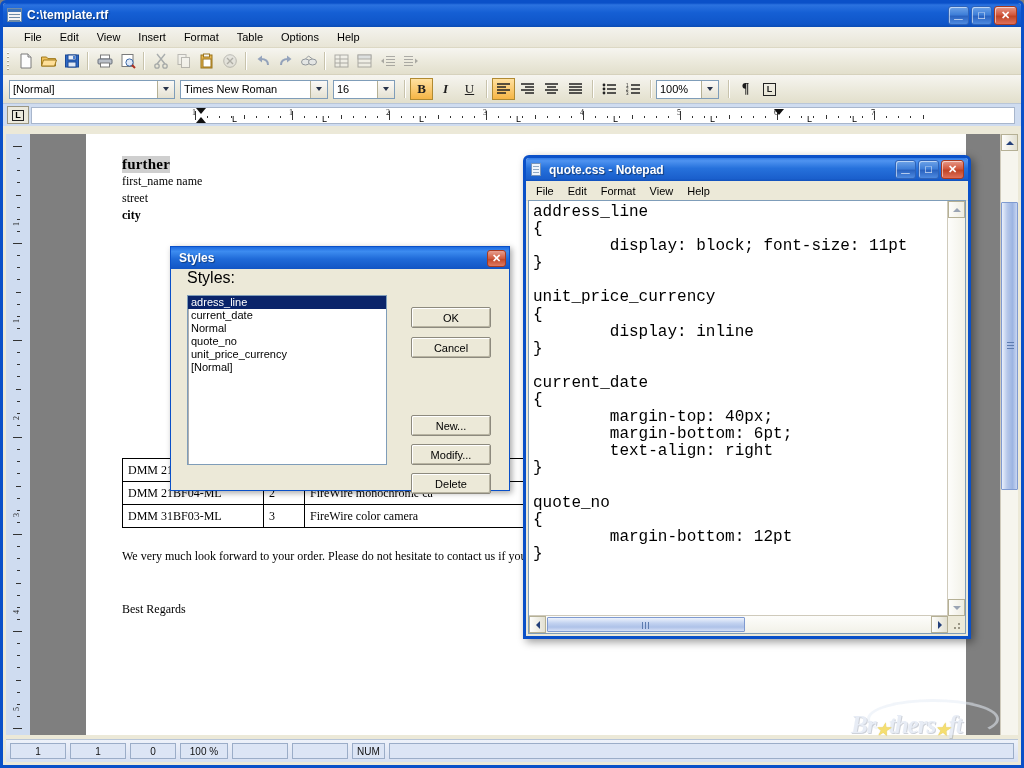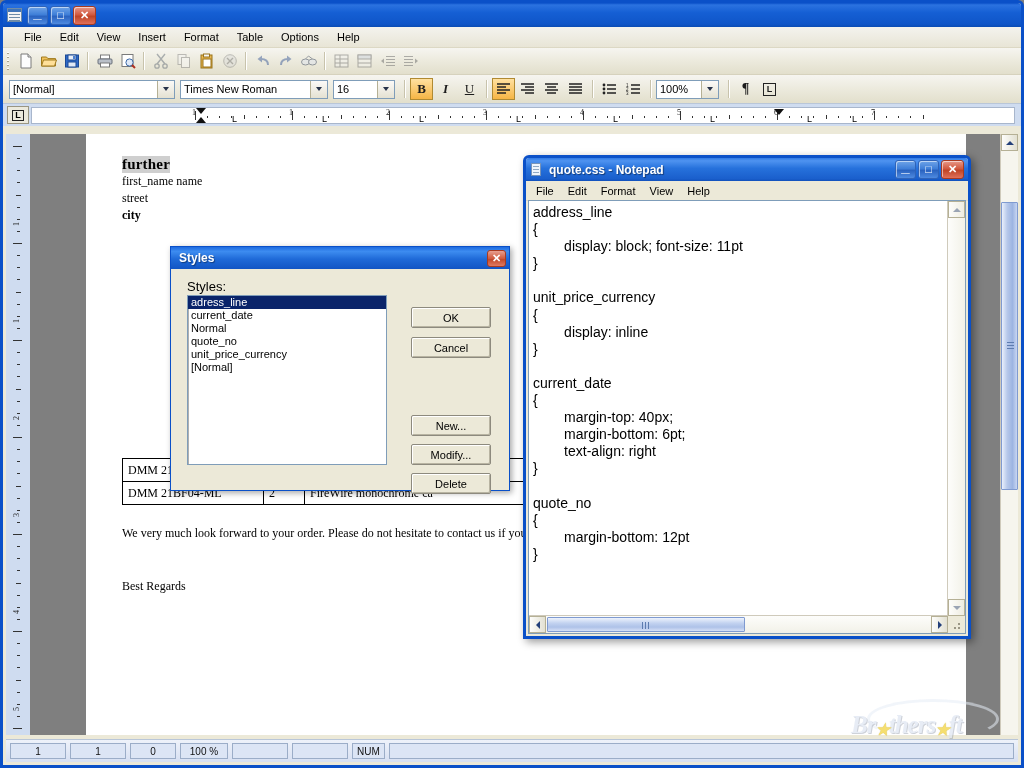--- a/index.html
+++ b/index.html
@@ -162,21 +162,21 @@
     box-shadow:2px 2px 6px rgba(0,0,0,.35);}
   .dlg-title{height:22px;
     background:linear-gradient(to bottom,#1d6ae0 0%,#3d8cf0 20%,#1f6ad8 55%,#1255c4 100%);
     display:flex;align-items:center;padding:0 3px 0 8px;}
   .dlg-title .t{flex:1 1 auto;color:#fff;font-weight:bold;font-size:12px;
     text-shadow:1px 1px 1px rgba(0,0,0,.4);}
   .dlg-x{width:19px;height:17px;border-radius:3px;border:1px solid #a83a20;box-sizing:border-box;
     background:linear-gradient(to bottom,#e8a090,#d05a3e 50%,#c0482a 55%,#e07a62);
     color:#fff;font-size:11px;font-weight:bold;text-align:center;line-height:15px;cursor:default;}
   .dlg-body{position:relative;height:223px;}
-  .lbl-styles{position:absolute;left:16px;top:10px;font-size:13px;color:#000;}
+  .lbl-styles{position:absolute;left:16px;top:0;font-size:16px;color:#000;}
   .listbox{position:absolute;left:16px;top:26px;width:200px;height:170px;background:#fff;
     border:1px solid #7f9db9;box-sizing:border-box;overflow:hidden;
     box-shadow:inset 1px 1px 0 #b0b0b0;}
   .lb-item{height:13px;line-height:13px;font-size:11px;padding-left:3px;color:#000;white-space:nowrap;cursor:default;}
   .lb-item.sel{background:#0a246a;color:#fff;}
   .dbtn{position:absolute;width:80px;height:21px;box-sizing:border-box;
     background:#ece9d8;border:1px solid #8d8a7e;border-radius:2px;
     box-shadow:inset 1px 1px 0 #fff,inset -1px -1px 0 #b8b4a2;
     font-size:11px;display:flex;align-items:center;justify-content:center;cursor:default;color:#000;}
 
@@ -193,21 +193,21 @@
   .np-icon:after{content:"";position:absolute;left:3px;top:3px;width:6px;height:1px;background:#8fa8c4;
     box-shadow:0 3px 0 #8fa8c4,0 6px 0 #8fa8c4;}
   .np-title .t{flex:1 1 auto;color:#fff;font-weight:bold;font-size:12px;
     text-shadow:1px 1px 1px rgba(0,0,0,.45);}
   .np-menu{height:19px;display:flex;align-items:center;padding-left:3px;
     background:#ece9d8;border-bottom:1px solid #ddd9c8;}
   .np-menu .mi{padding:2px 7px;font-size:11px;cursor:default;}
   .np-client{position:absolute;left:2px;right:2px;top:42px;bottom:2px;
     background:#fff;border:1px solid #7f9db9;box-sizing:border-box;}
   .np-text{position:absolute;left:4px;top:3px;right:20px;bottom:20px;overflow:hidden;
-    font-family:Liberation Sans, sans-serif;font-size:14px;line-height:17.1px;
+    font-family:Liberation Mono, monospace;font-size:16px;line-height:17.1px;
     color:#000;white-space:pre;}
   .np-vs{position:absolute;right:0;top:0;bottom:17px;width:17px;
     background:linear-gradient(to right,#fdfdfb,#f2f1e8);border-left:1px solid #cfcabb;}
   .np-hs{position:absolute;left:0;right:17px;bottom:0;height:17px;
     background:linear-gradient(to bottom,#fdfdfb,#f2f1e8);border-top:1px solid #cfcabb;display:flex;}
   .np-corner{position:absolute;right:0;bottom:0;width:17px;height:17px;background:#ece9d8;}
   .np-corner:after{content:"";position:absolute;right:3px;bottom:3px;width:9px;height:9px;
     background:
       radial-gradient(circle 1px at 2px 7px,#9a9684 99%,transparent) ,
       radial-gradient(circle 1px at 6px 7px,#9a9684 99%,transparent),
@@ -230,20 +230,21 @@
 </style>
 </head>
 <body>
 
 <div id="root">
 
   <div class="app-window">
 
     <div class="titlebar">
       <div class="title-icon"></div>
+      <div class="title-text">C:\template.rtf</div>
       <div class="winbtns">
         <div class="winbtn min">
             <span class="g">_</span>
           </div>
         <div class="winbtn">
             <span class="g">□</span>
           </div>
         <div class="winbtn close">
             <span class="g">✕</span>
           </div>
@@ -627,20 +628,25 @@
                   <tr>
                     <td class="col-art">DMM 21BF04</td>
                     <td class="col-qty">1</td>
                     <td class="col-desc">FireWire monochrome ca</td>
                   </tr>
                   <tr>
                     <td class="col-art">DMM 21BF04-ML</td>
                     <td class="col-qty">2</td>
                     <td class="col-desc">FireWire monochrome ca</td>
                   </tr>
+                  <tr>
+                    <td class="col-art">DMM 31BF03-ML</td>
+                    <td class="col-qty">3</td>
+                    <td class="col-desc">FireWire color camera</td>
+                  </tr>
                 </tbody>
             </table>
 
             <div class="para">We very much look forward to your order. Please do not hesitate to contact us if you have any further questions.</div>
             <div class="regards">Best Regards</div>
           </div>
         </div>
       </div>
 
       <div class="vscroll">

